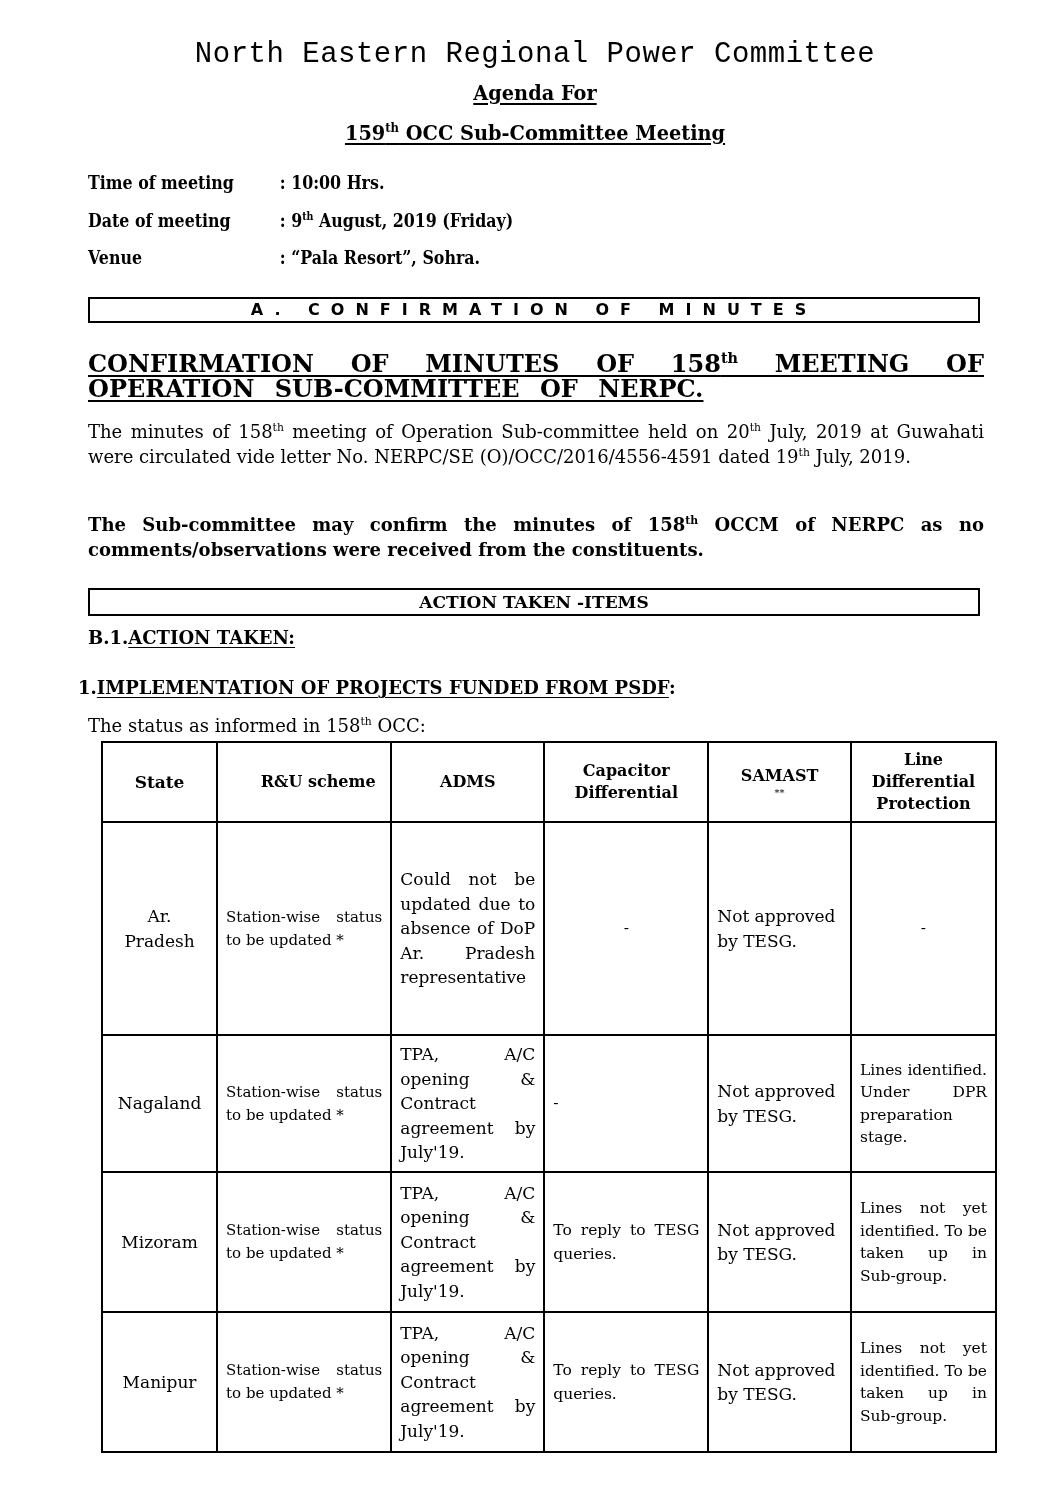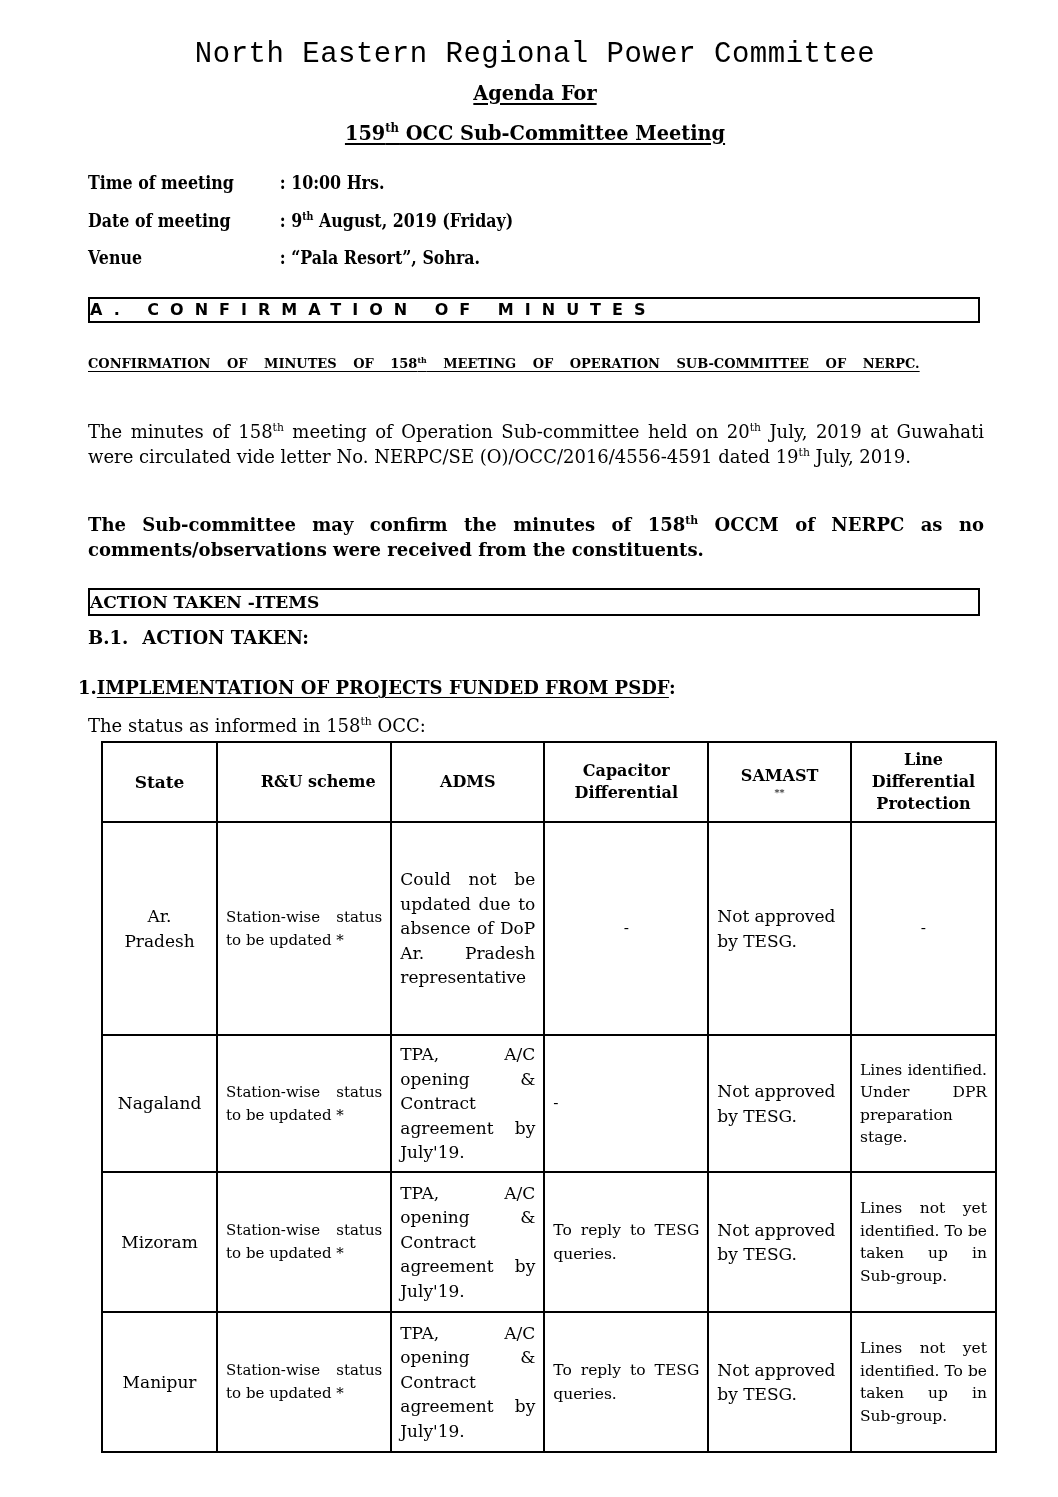--- a/index.html
+++ b/index.html
@@ -5,30 +5,30 @@
   html, body { margin: 0; padding: 0; background: #ffffff; }
   body { width: 1058px; height: 1497px; position: relative; overflow: hidden; color: #000; font-family: "DejaVu Serif", serif; }
   .abs { position: absolute; }
   .org-title { left: 0; width: 1070px; top: 38px; text-align: center; font-family: "Liberation Mono", monospace; font-size: 29px; letter-spacing: 0.5px; }
   .sub-title { left: 0; width: 1070px; text-align: center; font-family: "DejaVu Serif", serif; font-weight: bold; font-size: 21px; text-decoration: underline; text-underline-offset: 3px; transform: scaleX(0.92); }
   .agenda { top: 80px; }
   .meeting { top: 120px; }
   sup { font-size: 0.6em; line-height: 0; vertical-align: super; }
   .info-row { left: 88px; font-family: "DejaVu Serif", serif; font-weight: bold; font-size: 18px; transform-origin: left; transform: scaleX(0.88); white-space: nowrap; }
   .info-label { display: inline-block; width: 218px; }
-  .boxed { left: 88px; width: 892px; height: 26px; border: 2px solid #000; box-sizing: border-box; font-weight: bold; font-size: 17px; line-height: 22px; }
+  .boxed { left: 88px; width: 892px; height: 26px; border: 2px solid #000; box-sizing: border-box; font-weight: bold; text-align: center; font-size: 17px; line-height: 22px; }
   .boxA { top: 297px; letter-spacing: 11px; font-family: "DejaVu Sans", sans-serif; font-size: 16px; }
   .boxB { top: 588px; height: 28px; font-size: 17px; line-height: 24px; }
-  .heading-u { left: 88px; width: 896px; font-weight: bold; font-size: 13px; text-decoration: underline; text-underline-offset: 3px; line-height: 25px; text-align: justify; text-align-last: left; }
+  .heading-u { left: 88px; width: 896px; font-weight: bold; font-size: 24px; text-decoration: underline; text-underline-offset: 3px; line-height: 25px; text-align: justify; text-align-last: left; }
   .conf-head { top: 351px; word-spacing: 12px; }
   .para { left: 88px; width: 896px; font-size: 18px; line-height: 25px; text-align: justify; font-family: "DejaVu Serif", serif; }
   .para1 { top: 419px; }
   .para2 { top: 512px; font-weight: bold; }
   .b1 { left: 88px; top: 627px; font-weight: bold; font-size: 18px; }
-  .b1 .u { text-underline-offset: 3px; margin-left: 14px; }
+  .b1 .u { text-decoration: underline; text-underline-offset: 3px; }
   .item1 { left: 78px; top: 677px; font-weight: bold; font-size: 18px; }
   .item1 .u { text-decoration: underline; text-underline-offset: 3px; }
   .status-line { left: 88px; top: 715px; font-size: 18px; }
   table.psdf { position: absolute; left: 101px; top: 741px; width: 896px; border-collapse: collapse; font-family: "DejaVu Serif", serif; }
   table.psdf th, table.psdf td { border: 2px solid #000; padding: 2px 8px; vertical-align: middle; }
   table.psdf th { font-size: 16px; font-weight: bold; text-align: center; line-height: 22px; }
   table.psdf td { font-size: 16px; line-height: 24.5px; }
   .c-state { width: 100px; text-align: center; font-size: 17px !important; }
   .c-ru { width: 141px; text-align: justify; font-size: 15px !important; line-height: 23px !important; }
   .c-adms { width: 137px; text-align: justify; font-size: 17px !important; border-radius: 30px; }

